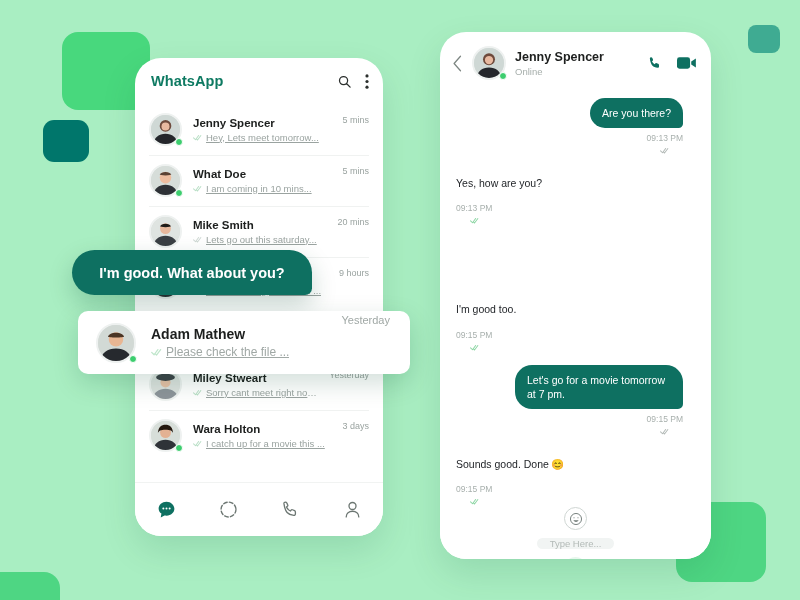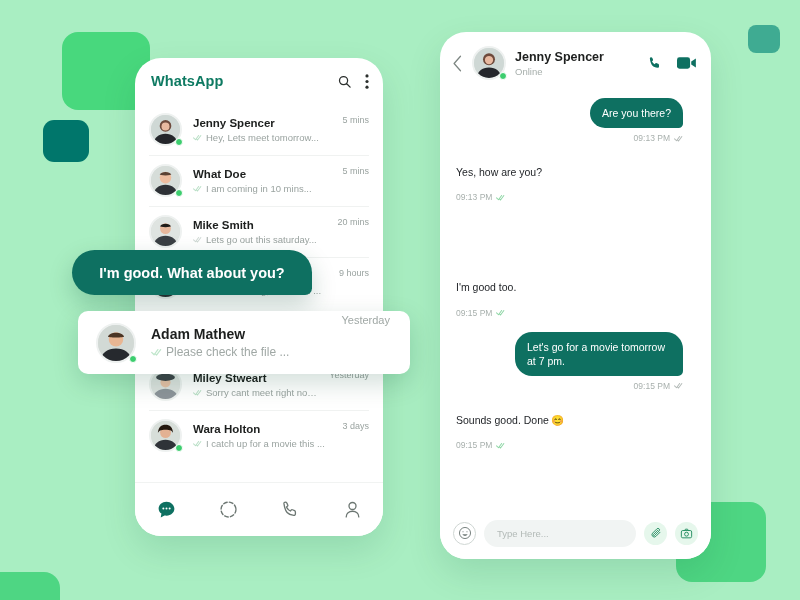--- a/index.html
+++ b/index.html
@@ -88,21 +88,21 @@
   .chat-texts { flex: 1; min-width: 0; }
   .chat-name {
     font-size: 11.5px; font-weight: bold; color: #1d1f1e;
     white-space: nowrap; overflow: hidden; text-overflow: ellipsis;
   }
   .chat-preview-line {
     display: flex; align-items: center; gap: 4px; margin-top: 3px;
   }
   .chat-preview {
     font-size: 9.5px; color: #9aa3a0;
-    white-space: nowrap; overflow: hidden; text-overflow: ellipsis;
+    white-space: nowrap; overflow: hidden; text-overflow: ellipsis; text-decoration: underline;
   }
   .chat-time {
     font-size: 9px; color: #9aa3a0; flex: none;
     margin-left: 8px; align-self: flex-start; margin-top: 2px;
   }
 
   
   #floating-card {
     position: absolute; left: 78px; top: 311px;
     width: 332px; height: 63px;
@@ -156,41 +156,41 @@
     background: #0e7061; color: #ffffff;
     border-bottom-right-radius: 5px;
   }
   .bubble.in {
     background: #ffffff; color: #23262a;
     border-bottom-left-radius: 5px;
     padding-left: 0; padding-right: 4px; text-align: center;
   }
   .meta {
     display: flex; align-items: center; gap: 4px;
-    font-size: 8.5px; color: #a8b0ad; margin-top: 5px;
+    font-size: 8.5px; color: #a8b0ad; margin-top: 5px; flex-direction: column;
   }
   .msg-group.in .meta { padding-left: 0; }
 
   
   #featured-bubble {
     position: absolute; left: 72px; top: 250px;
     width: 240px; height: 45px;
     background: #0e7061; color: #fff;
     border-radius: 23px; border-bottom-right-radius: 7px;
     display: flex; align-items: center; justify-content: center;
     font-size: 14.5px; font-weight: bold;
     box-shadow: 0 10px 24px rgba(0,70,45,0.22);
     z-index: 30; white-space: nowrap;
   }
 
   
   .input-bar {
     position: absolute; left: 0; right: 0; bottom: 0;
     height: 52px; display: flex; align-items: center;
-    padding: 0 13px; gap: 8px; background: #fff;
+    padding: 0 13px; gap: 8px; background: #fff; flex-direction: column;
   }
   .emoji-circle {
     width: 23px; height: 23px; border-radius: 50%;
     border: 1.3px solid #cfd6d3;
     display: flex; align-items: center; justify-content: center;
     flex: none;
   }
   .type-field {
     flex: 1; height: 27px; border-radius: 14px;
     background: #f1f4f3;

